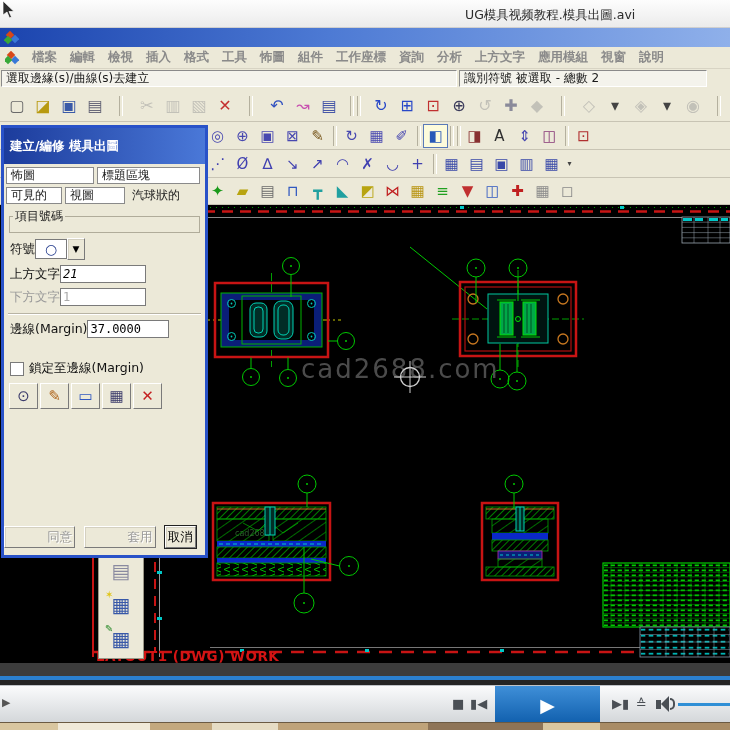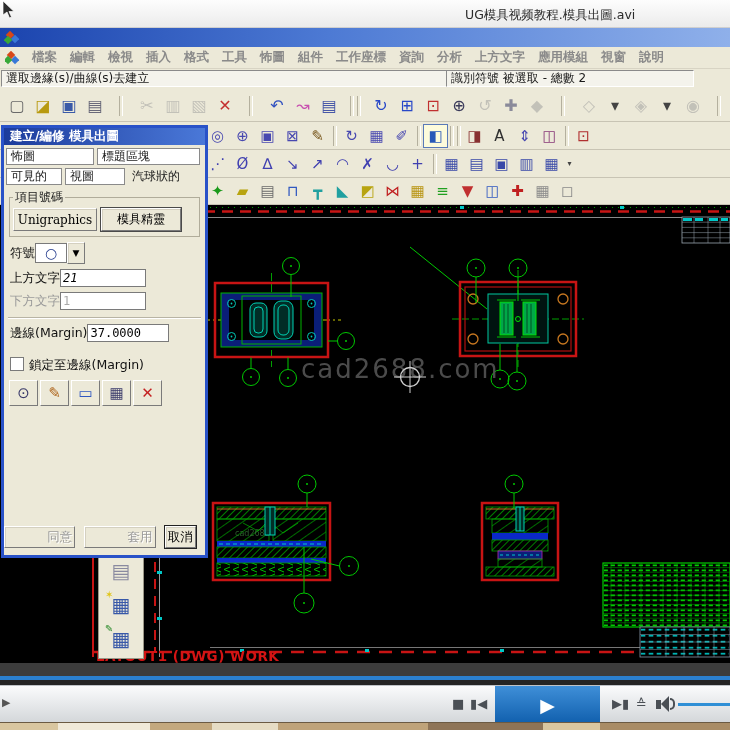--- a/index.html
+++ b/index.html
@@ -11,59 +11,59 @@
   #video-title{position:absolute;left:465px;top:7px;color:#2a2a2a;font-size:12.5px;white-space:nowrap;}
   #cursor-arrow{position:absolute;left:2px;top:1px;}
   
   #nx-titlebar{left:0;top:28px;width:730px;height:19px;background:linear-gradient(90deg,#1b44ae,#4d7ad4 45%,#8fb0ea);display:flex;align-items:center;padding-left:4px;box-sizing:border-box;}
   #nx-title{color:#fff;font-weight:bold;font-size:12px;margin-left:5px;white-space:nowrap;}
   #menubar{left:0;top:47px;width:730px;height:22px;background:#ece9d8;display:flex;align-items:center;gap:13px;padding-left:5px;box-sizing:border-box;border-bottom:1px solid #d8d4c4;}
   .menu-item{color:#8a8a8a;font-size:12.5px;white-space:nowrap;font-weight:bold;}
   #promptbar{left:0;top:69px;width:730px;height:21px;background:#ece9d8;box-sizing:border-box;}
   .pcell{position:absolute;top:1px;height:17px;background:#f4f3ec;border:1px solid;border-color:#8a8a8a #fff #fff #8a8a8a;font-size:12px;color:#1a1a1a;display:flex;align-items:center;padding:0 4px;box-sizing:border-box;white-space:nowrap;overflow:hidden;}
   #prompt-left{left:1px;width:456px;}
-  #prompt-right{left:446px;width:248px;}
+  #prompt-right{left:459px;width:248px;}
   
   .toolbar{left:0;width:730px;background:#ece9d8;display:flex;align-items:center;box-sizing:border-box;border-bottom:1px solid #c8c4b4;}
   #toolbar1{top:90px;height:32px;padding-left:4px;}
   #toolbar2{top:122px;height:28px;padding-left:205px;}
   #toolbar3{top:150px;height:28px;padding-left:205px;}
   #toolbar4{top:178px;height:27px;padding-left:205px;}
   .tbtn{width:25px;height:24px;display:flex;align-items:center;justify-content:center;font-size:15px;flex:none;position:relative;}
   #toolbar1 .tbtn{width:26px;height:26px;font-size:16px;}
   .tbtn.dd{width:11px;font-size:8px;color:#444;}
   .tbtn.sep{width:9px;}  .tbtn.dsep{width:14px;}
   .tbtn.sep::before,.tbtn.dsep::before{content:"";width:2px;height:20px;border-left:1px solid #b4b09e;border-right:1px solid #fff;}
   .tbtn.dsep::after{content:"";width:2px;height:20px;border-left:1px solid #b4b09e;border-right:1px solid #fff;margin-left:3px;}
   .tbtn.dis{opacity:.5;}
   .tbtn.active{background:#fdfbdc;border:1px solid #5a7ab8;box-sizing:border-box;}
   
   #drawing{left:0;top:205px;width:730px;height:458px;background:#000;z-index:0;}
   
   #dialog{left:1px;top:125px;width:201px;height:427px;border:3px solid #2952c8;background:#ece9d8;z-index:30;display:flex;flex-direction:column;box-sizing:content-box;}
-  #dialog-title{height:17px;background:linear-gradient(90deg,#1c3c9c,#4a78d8);color:#fff;font-weight:bold;font-size:12.5px;display:flex;align-items:center;padding-left:6px;flex:none;}
+  #dialog-title{height:36px;background:linear-gradient(90deg,#1c3c9c,#4a78d8);color:#fff;font-weight:bold;font-size:12.5px;display:flex;align-items:center;padding-left:6px;flex:none;}
   .tabrow{display:flex;gap:3px;margin:3px 2px 0 2px;flex:none;}
   .tab{height:17px;background:#fff;border:1px solid #8a8a8a;font-size:12px;color:#1a1a1a;display:flex;align-items:center;padding:0 4px;box-sizing:border-box;white-space:nowrap;overflow:hidden;}
   .tab.w86{width:88px;} .tab.w103{width:103px;} .tab.w55{width:56px;} .tab.w58{width:60px;}
   .tab.tabflat{background:transparent;border:none;width:73px;}
   fieldset{border:1px solid #b0ac9a;margin:4px 5px 0 5px;padding:2px 3px 5px 3px;}
   legend{font-size:12px;color:#1a1a1a;padding:0 2px;}
   .gbtns{display:flex;gap:4px;}
   .raised{background:#ece9d8;border:1px solid;border-color:#fff #7a7a7a #7a7a7a #fff;box-shadow:1px 1px 0 #d4d0c0 inset;font-size:12px;display:flex;align-items:center;justify-content:center;}
   .ubtn{width:82px;height:21px;font-family:"DejaVu Serif","Liberation Serif",serif;}
   .mbtn{width:78px;height:21px;outline:1px solid #4a4a4a;}
   .drow{display:flex;justify-content:flex-start;align-items:center;margin:5px 6px 0 6px;flex:none;}
   .dlabel{font-size:12.5px;color:#111;}
   .dlabel.dis{color:#9a9a9a;}
   .txt{height:16px;border:1px solid #7a7a7a;background:#fff;font-size:12px;font-family:"DejaVu Sans Mono","Liberation Mono",monospace;padding:0 2px;}
   .txt.dis{color:#aaa;}
   #symbol-combo{display:flex;align-items:center;}
   #symbol-field{width:30px;height:18px;border:1px solid #7a7a7a;background:#fff;color:#223a8c;font-size:14px;font-weight:bold;display:flex;align-items:center;justify-content:center;}
   #symbol-dd{width:16px;height:20px;font-size:9px;}
-  .cbrow{display:flex;align-items:flex-start;gap:5px;margin:15px 6px 0 6px;flex:none;}
+  .cbrow{display:flex;align-items:center;gap:5px;margin:22px 6px 0 6px;flex:none;}
   .cb{width:12px;height:12px;background:#fff;border:1px solid #7a7a7a;flex:none;}
   #dlg-icon-row{display:flex;gap:2px;margin:6px 5px 0 5px;flex:none;}
   #dlg-icon-row .tbtn{width:27px;height:24px;border:1px solid;border-color:#fff #7a7a7a #7a7a7a #fff;background:#ece9d8;}
   #dlg-spacer{flex:1;}
   #dlg-buttons{display:flex;gap:9px;justify-content:flex-end;margin:0 9px 7px 0;flex:none;}
   .dbtn{width:50px;height:20px;font-size:12.5px;}
   .dbtn.disbtn{color:#9a9a9a;text-shadow:1px 1px 0 #fff;padding-left:40px;}
   .dbtn.default{outline:1px solid #222;}
   
   #side-tools{left:98px;top:550px;width:46px;background:#ece9d8;border:1px solid #9a9686;z-index:4;padding:2px;box-sizing:border-box;}
@@ -630,24 +630,20 @@
       <span class="tab w103">標題區塊</span>
     </div>
   <div class="tabrow">
 
   <span class="tab w55">可見的</span>
       <span class="tab w58">視圖</span>
       <span class="tab tabflat">汽球狀的</span>
     </div>
   <fieldset>
     <legend>項目號碼</legend>
-    <div class="gbtns">
-      <span class="raised ubtn">Unigraphics</span>
-      <span class="raised mbtn">模具精靈</span>
-    </div>
   </fieldset>
   <div class="drow">
     <span class="dlabel">符號</span>
     <span id="symbol-combo">
       <span id="symbol-field">○</span>
       <span id="symbol-dd" class="raised">▼</span>
     </span>
   </div>
   <div class="drow">
     <span class="dlabel">上方文字</span>

